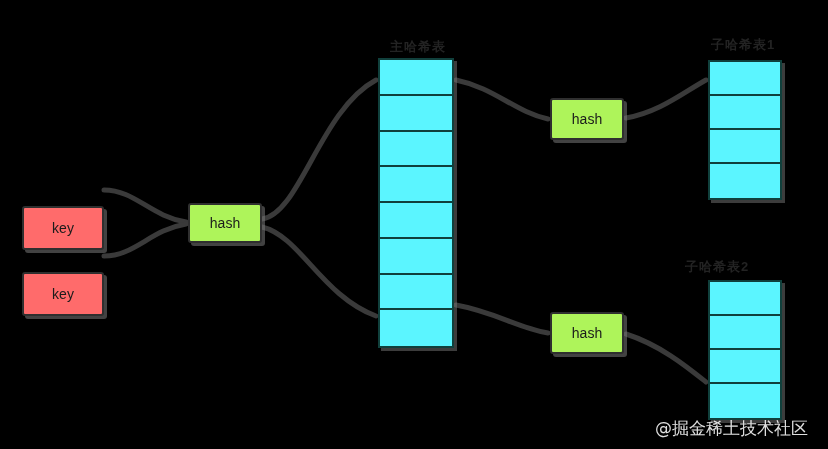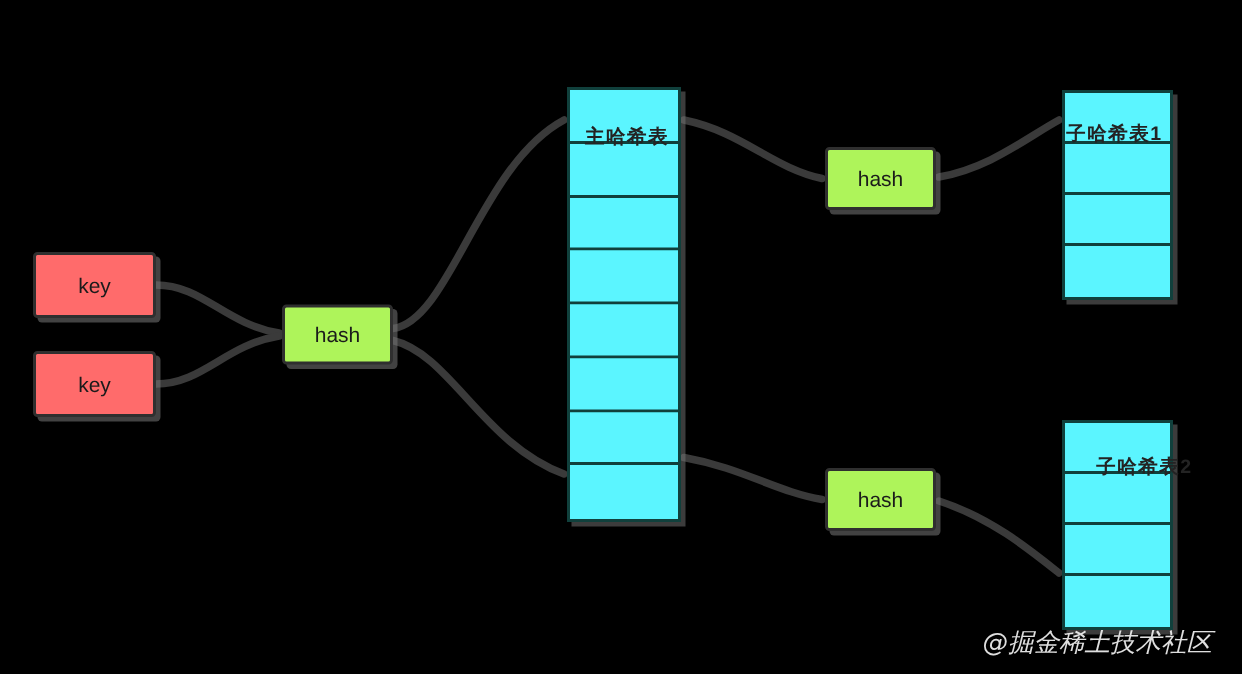--- a/index.html
+++ b/index.html
@@ -32,20 +32,21 @@
     align-items: center;
     justify-content: center;
     border: 2px solid #2f2f2f;
     border-radius: 3px;
     font-size: 14px;
     color: #1b1b1b;
     box-shadow: 3px 3px 0 rgba(120,120,120,0.55);
   }
   .node-key {
     background: #FF6B6B;
+    margin-top: 38px;
   }
   .node-hash {
     background: #AEF45A;
     text-align: center;
   }
   .table {
     position: absolute;
     box-sizing: border-box;
     border: 2px solid #10403c;
     background: #5BF5FF;
@@ -61,30 +62,28 @@
     border-bottom: none;
   }
   .table-label {
     position: absolute;
     color: #232323;
     font-size: 13px;
     font-weight: bold;
     letter-spacing: 1px;
     white-space: nowrap;
     text-align: center;
-    margin-top: 44px;
   }
   .watermark {
     position: absolute;
     color: #f2f2f2;
     font-size: 17px;
     white-space: nowrap;
     opacity: 0.92;
     font-family: "DejaVu Sans", sans-serif;
-    font-style: italic;
   }
 </style>
 </head>
 <body>
 
 <div id="canvas">
 
   <svg id="edges" viewBox="0 0 828 449">
       <path d="M 104 190 C 135 190 150 216 186 222" stroke="#3a3a3a" stroke-width="5" fill="none" stroke-linecap="round"></path>
       <path d="M 104 256 C 135 256 150 230 186 224" stroke="#3a3a3a" stroke-width="5" fill="none" stroke-linecap="round"></path>
@@ -132,17 +131,17 @@
       <div class="cell" style="height: 34px;"></div>
     </div>
   <div class="table-label" style="left: 706px; top: 36px; width: 74px;">子哈希表1</div>
 
   <div class="table" style="left: 708px; top: 280px; width: 74px; height: 140px;">
       <div class="cell" style="height: 34px;"></div>
       <div class="cell" style="height: 34px;"></div>
       <div class="cell" style="height: 34px;"></div>
       <div class="cell" style="height: 34px;"></div>
     </div>
-  <div class="table-label" style="left: 726px; top: 258px; width: 74px;">子哈希表2</div>
+  <div class="table-label" style="left: 680px; top: 258px; width: 74px;">子哈希表2</div>
 
   <div class="watermark" style="left: 655px; top: 417px;">@掘金稀土技术社区</div>
 
 </div>
 
 </body></html>

